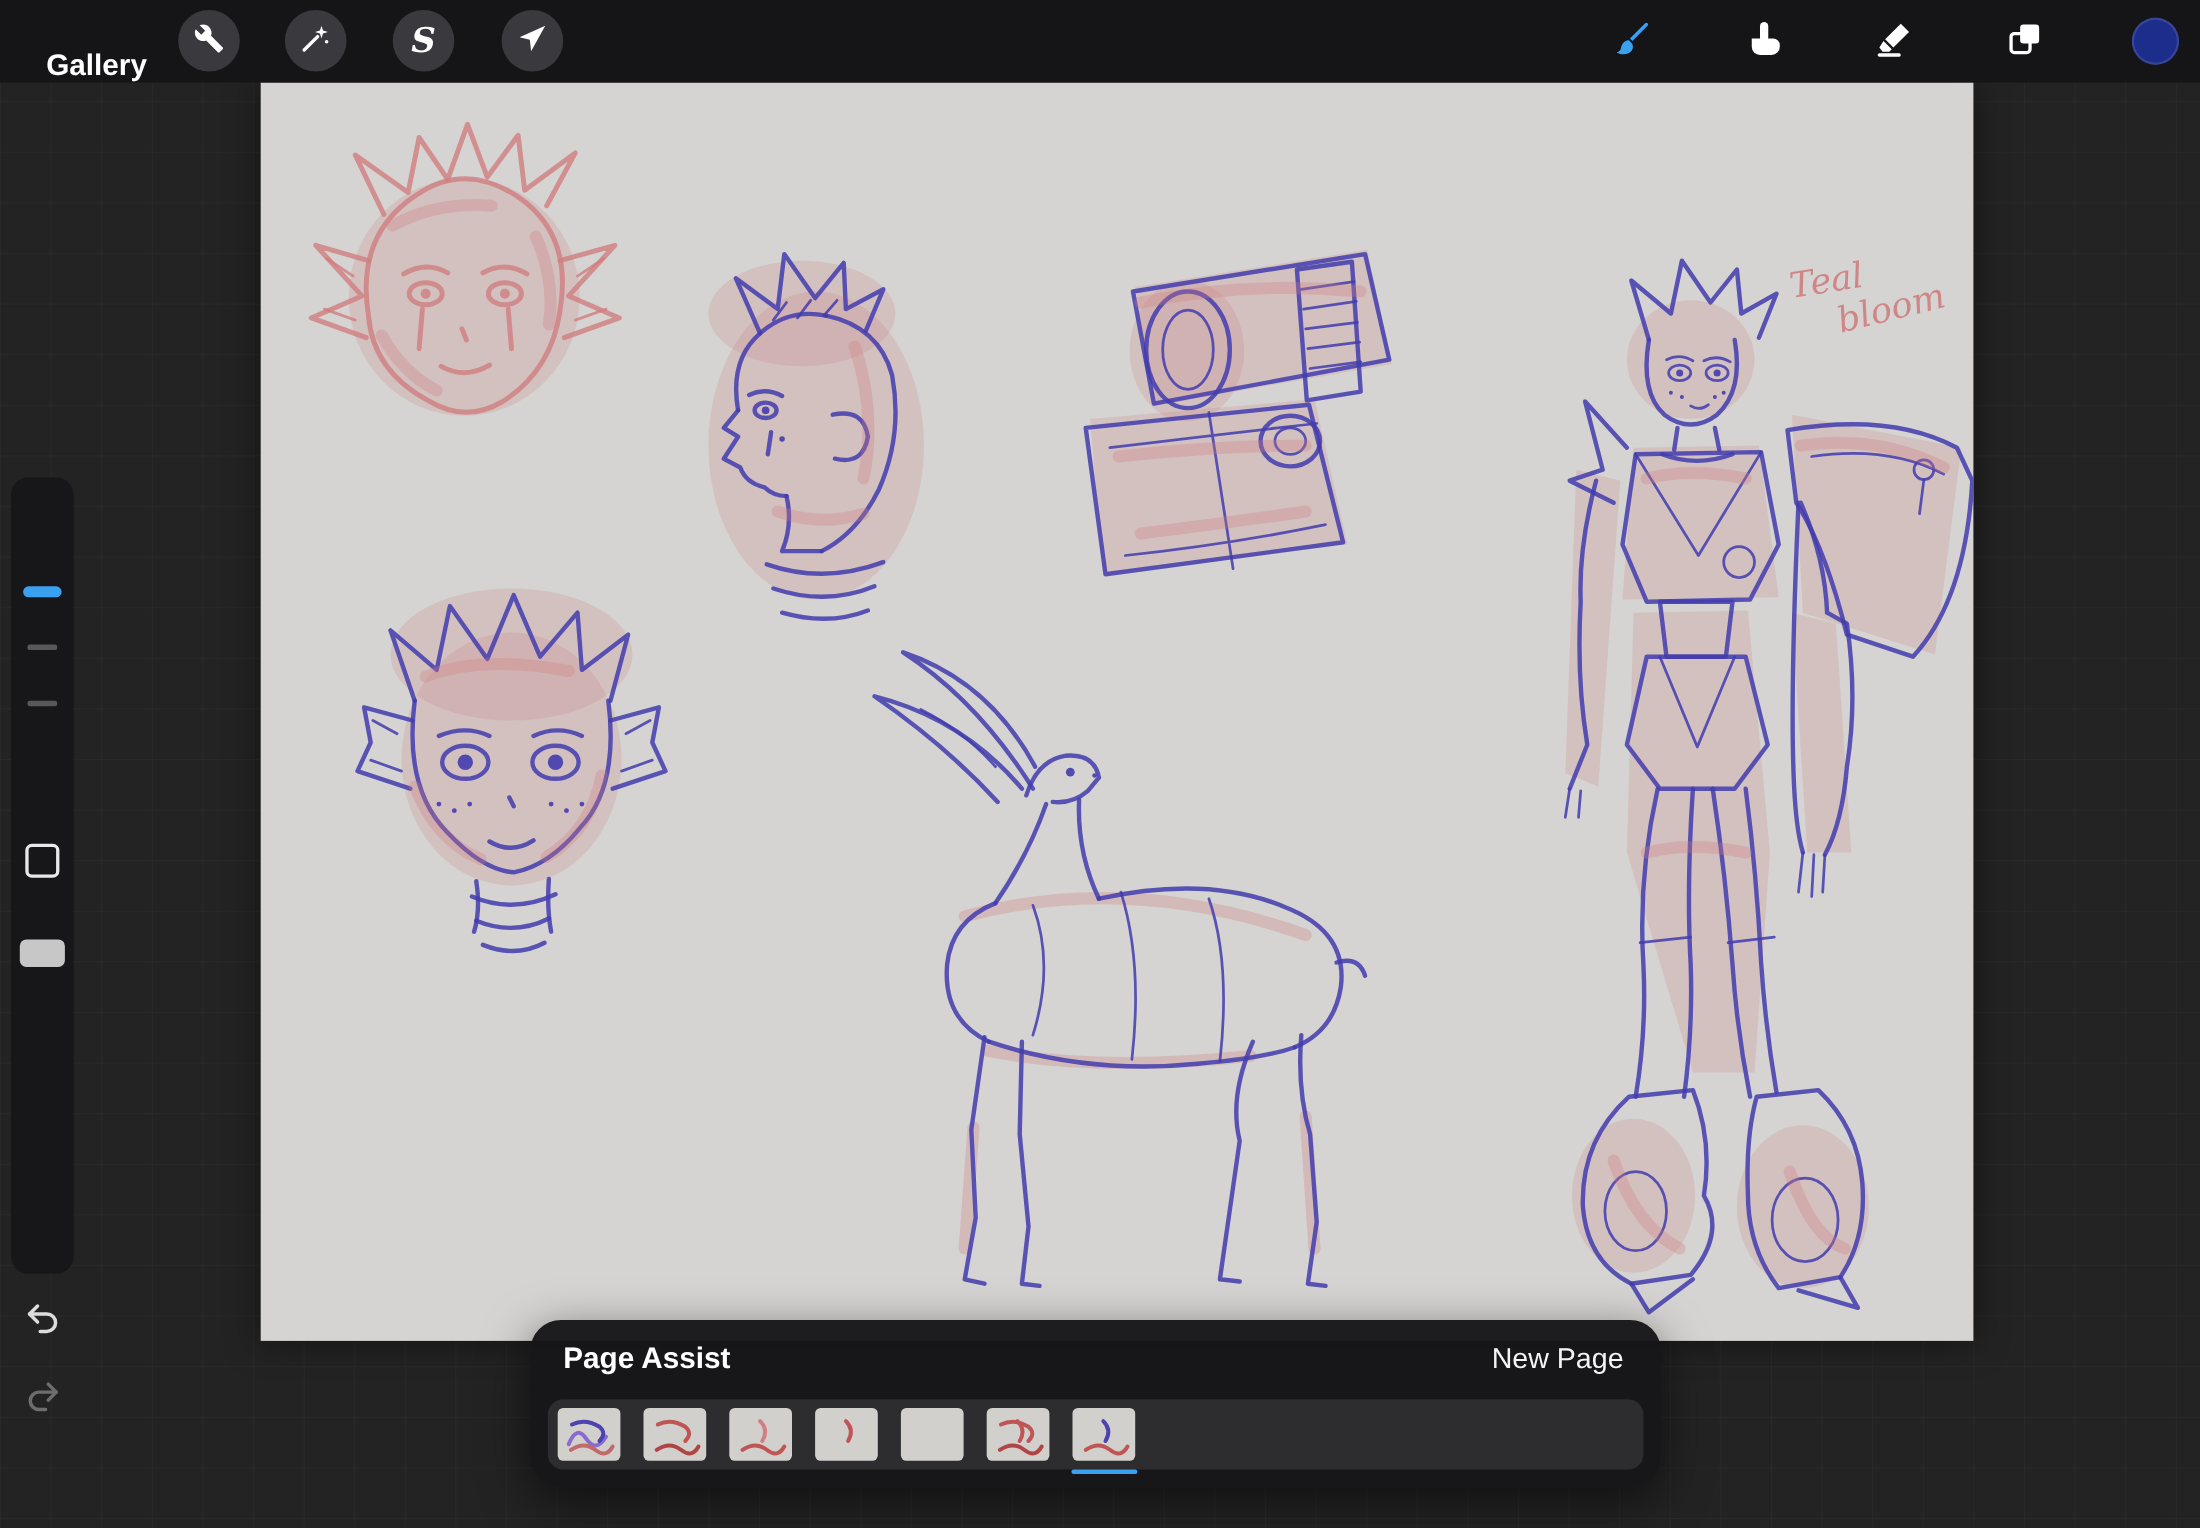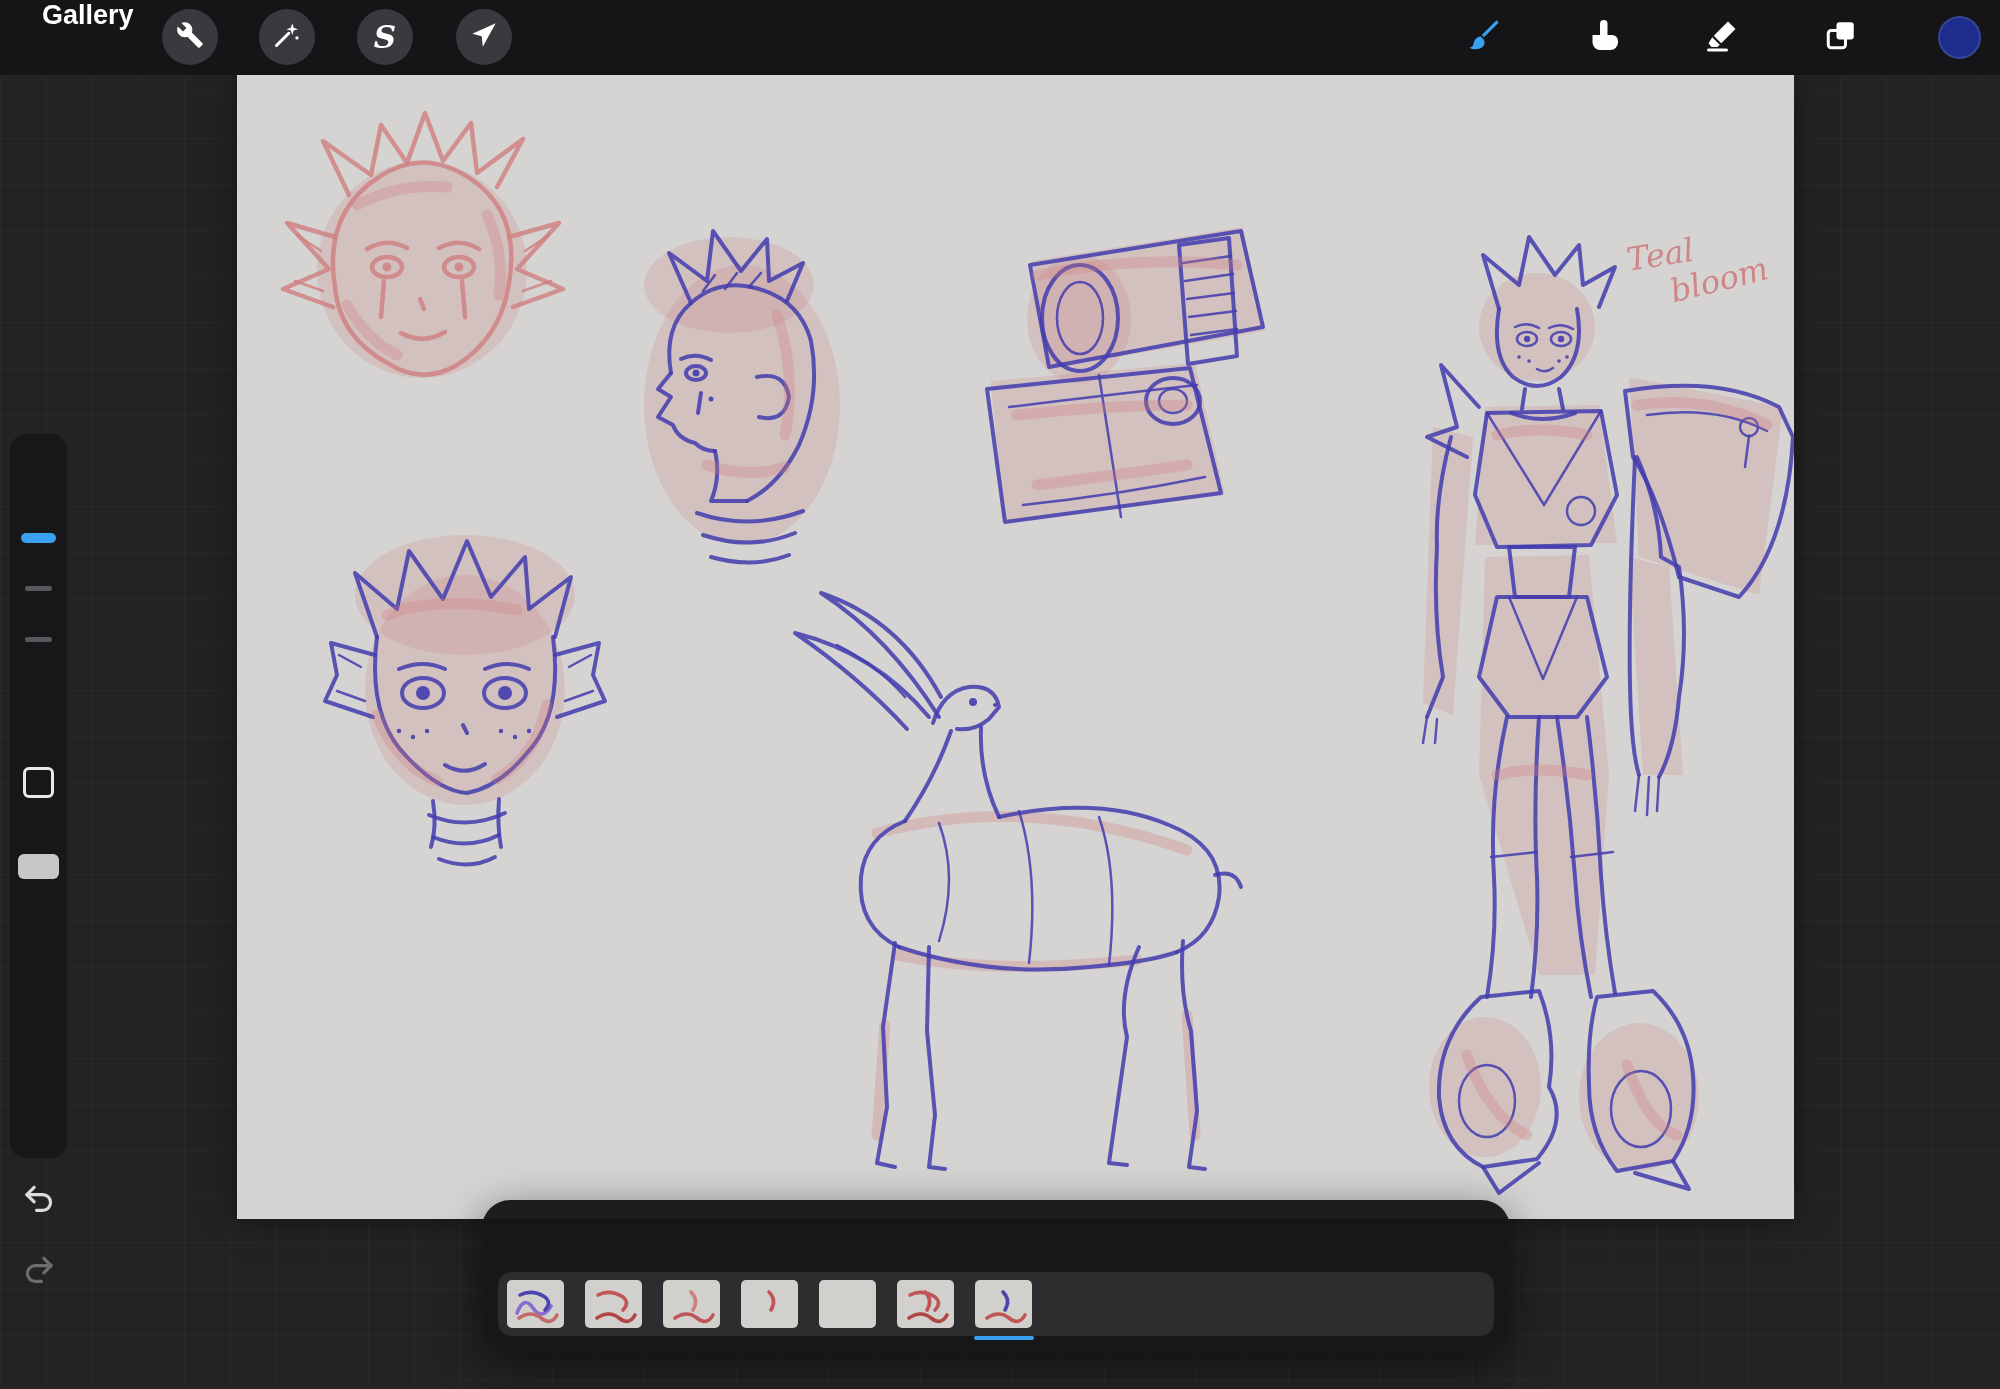--- a/index.html
+++ b/index.html
@@ -4,21 +4,21 @@
 <style>
   *{margin:0;padding:0;box-sizing:border-box}
   html,body{width:2000px;height:1389px;overflow:hidden;background:#232323;font-family:"Liberation Sans",sans-serif}
   #screen{position:relative;width:2000px;height:1389px;background-color:#232323;
     background-image:linear-gradient(rgba(255,255,255,0.028) 1px,transparent 1px),
                      linear-gradient(90deg,rgba(255,255,255,0.028) 1px,transparent 1px);
     background-size:46px 46px}
 
   
   .topbar{position:absolute;top:0;left:0;right:0;height:75px;background:#151517;z-index:20}
-  .gallery{position:absolute;left:42px;top:0;height:75px;display:flex;align-items:flex-start;
+  .gallery{position:absolute;left:42px;top:0;height:75px;display:flex;align-items:flex-end;
     color:#fff;font-size:27px;font-weight:700;cursor:pointer}
   .circle-btn{position:absolute;top:9px;width:56px;height:56px;border-radius:50%;background:#3a3a3e;
     display:flex;align-items:center;justify-content:center;cursor:pointer}
   .flat-btn{position:absolute;top:9px;width:56px;height:56px;display:flex;align-items:center;justify-content:center;cursor:pointer}
   .sel-s{color:#fff;font-family:"DejaVu Serif",serif;font-style:italic;font-weight:700;font-size:31px;line-height:1}
   .color-swatch{position:absolute;top:16px;width:43px;height:43px;border-radius:50%;
     background:var(--color-swatch,#1d2f8e);border:2px solid rgba(255,255,255,0.12);cursor:pointer}
 
   
   .canvas{position:absolute;left:237px;top:75px;width:1557px;height:1144px;
@@ -309,20 +309,24 @@
   <div class="redo-btn">
     <span>
       <svg width="34" height="34" viewBox="0 0 28 28" fill="none" style="transform:scaleX(-1)">
         <path d="M10 6 L4 12 L10 18" stroke="#ddd" stroke-width="2.6" stroke-linecap="round" stroke-linejoin="round"></path>
         <path d="M4 12 H17 a6.5 6.5 0 0 1 0 13 H12" stroke="#ddd" stroke-width="2.6" stroke-linecap="round"></path>
       </svg>
     </span>
   </div>
 
   <div class="panel">
+    <div class="panel-header">
+      <span class="panel-title">Page Assist</span>
+      <span class="new-page">New Page</span>
+    </div>
     <div class="thumb-strip">
         <div class="thumb">
           <svg viewBox="0 0 57 48">
             <path d="M10 33 Q17 15 26 28 T44 26" fill="none" stroke="#8a6bd0" stroke-width="3.6" stroke-linecap="round"></path>
             <path d="M13 15 Q25 9 38 17 Q45 23 38 30" fill="none" stroke="#4a43b0" stroke-width="3.6" stroke-linecap="round"></path>
             <path d="M12 38 Q24 30 34 38 T50 35" fill="none" stroke="#c06a6a" stroke-width="3.6" stroke-linecap="round"></path>
           </svg>
         </div>
         <div class="thumb">
           <svg viewBox="0 0 57 48">

